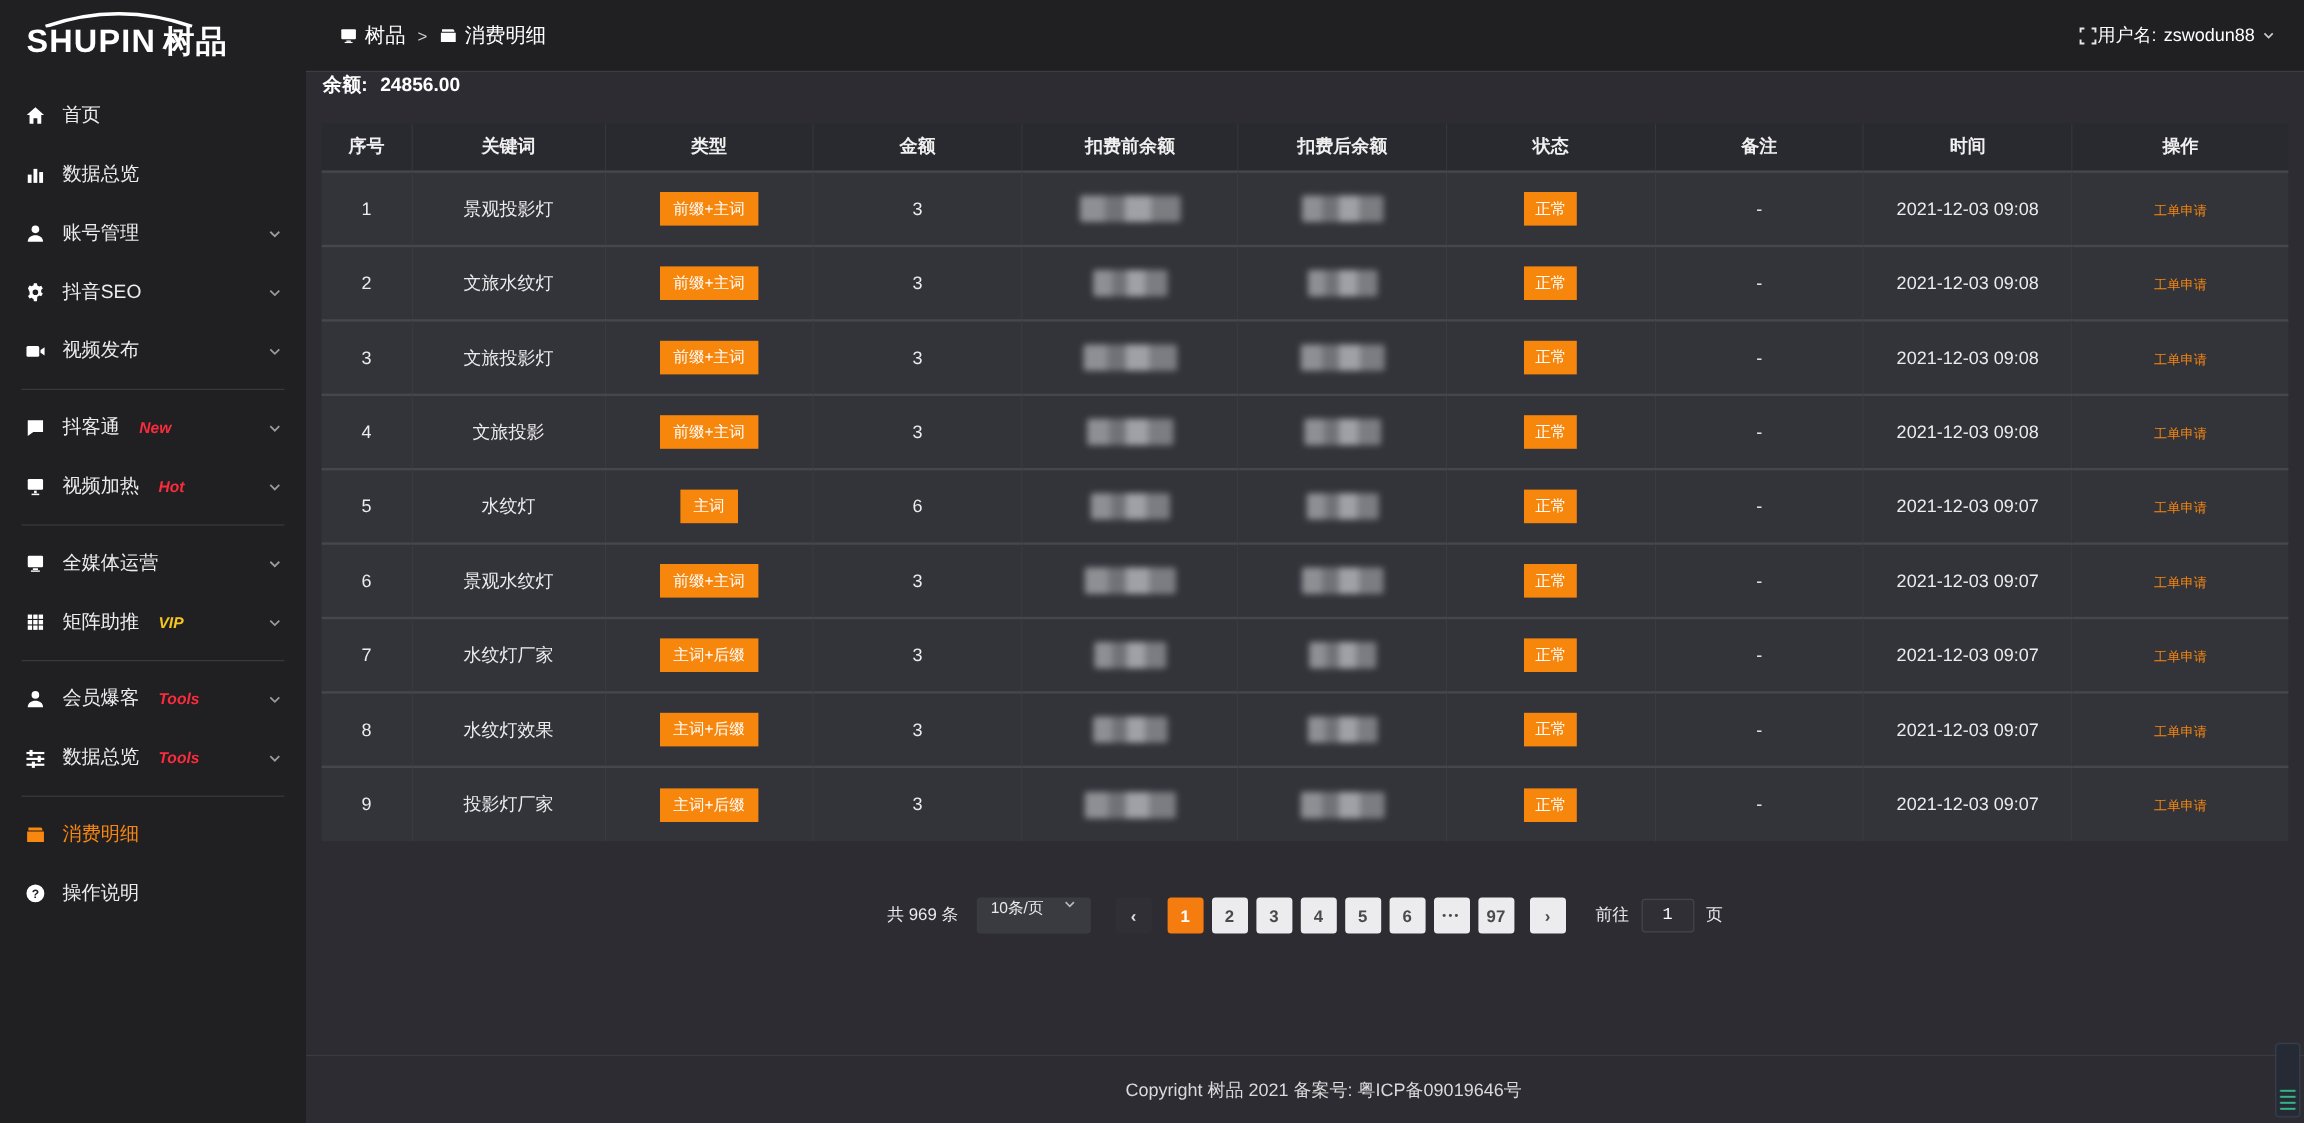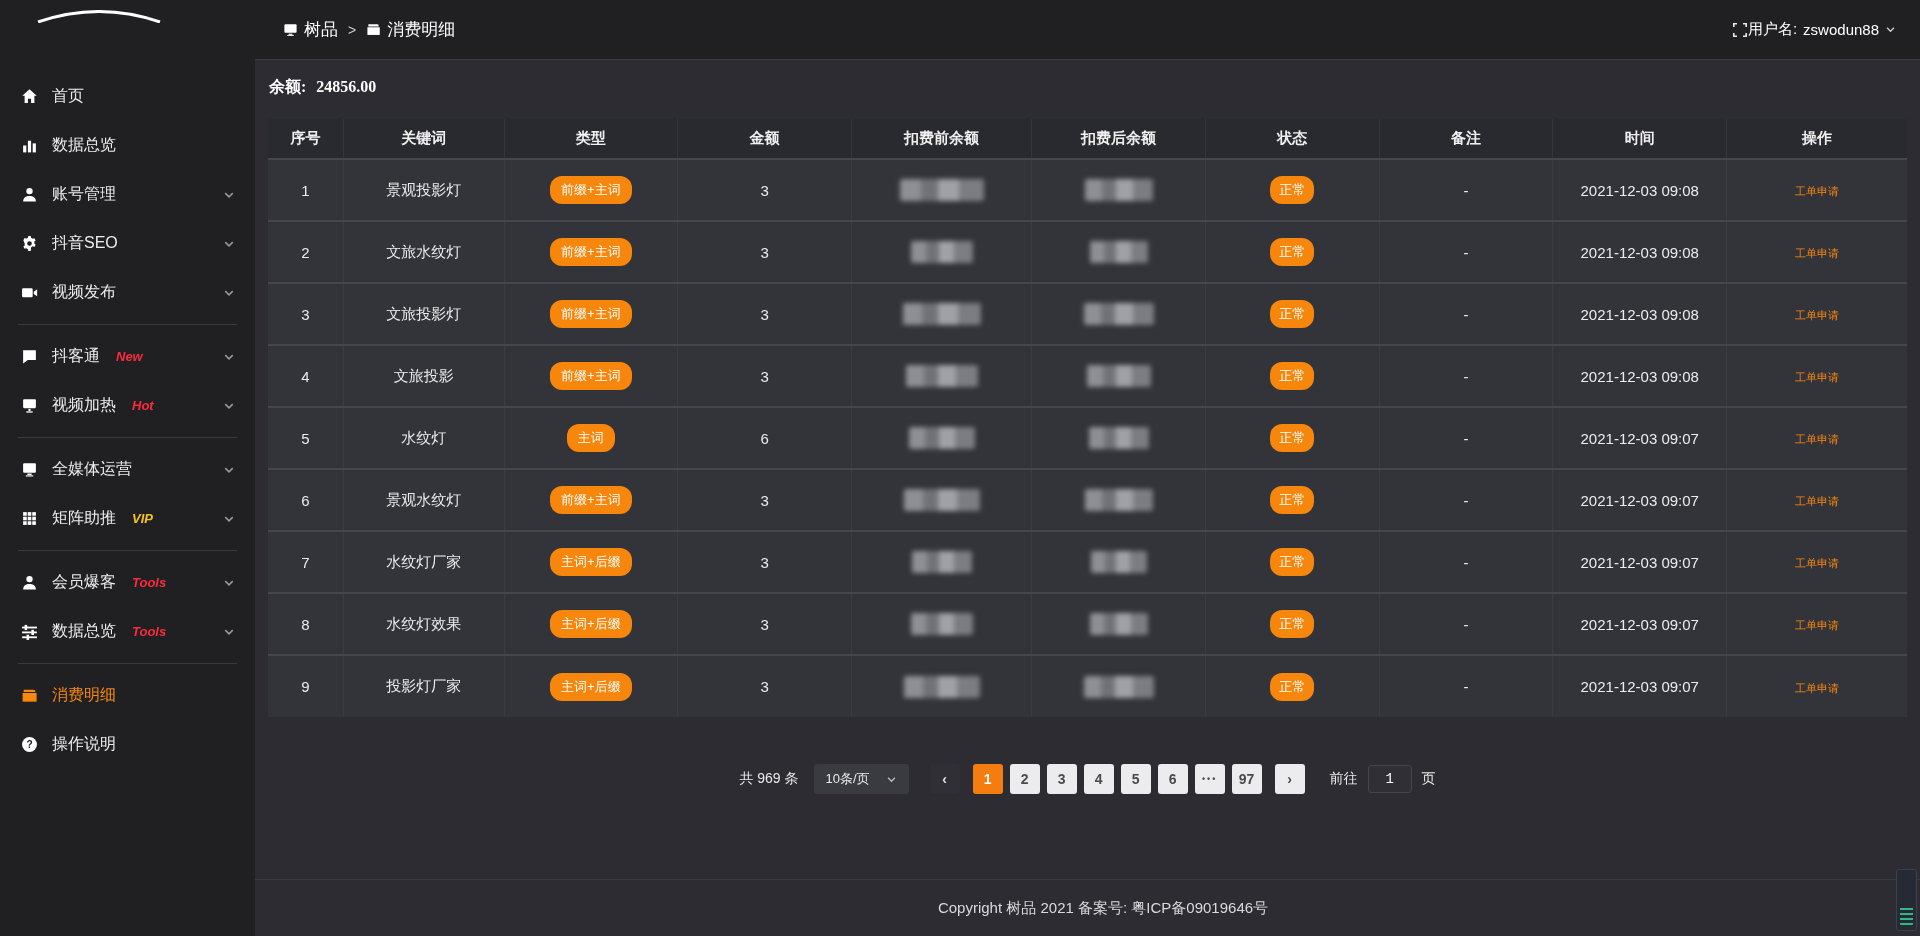--- a/index.html
+++ b/index.html
@@ -34,39 +34,39 @@
   .crumb svg { width:15px; height:15px; fill:#fff; }
   .crumb-sep { color:#cfcfcf; font-size:14px; }
   .top-right { display:flex; align-items:center; }
   .fs-icon { display:flex; cursor:pointer; }
   .fs-icon svg { width:16px; height:16px; fill:#e8e8e8; }
   .user-menu { display:flex; align-items:center; gap:6px; font-size:15px; color:#fff; cursor:pointer; }
   .user-menu svg { width:11px; height:11px; stroke:#cfcfcf; fill:none; stroke-width:2; }
 
   
   .content { flex:1; padding:0 13px; overflow:hidden; }
-  .balance { margin:17px 0 21px 1px; font-size:16px; color:#fff;font-family:Liberation Serif, serif; }
+  .balance { margin:1px 0 21px 1px; font-size:16px; color:#fff; }
   .balance .lbl { font-weight:700; }
   .balance .val { font-weight:700; margin-left:6px; }
 
   table { width:100%; border-collapse:collapse; table-layout:fixed; }
   thead th { background:#292930; height:40px; font-size:15px; font-weight:600; color:#f0f0f0; border-right:1px solid #35353b; }
   thead th:last-child { border-right:none; }
   tbody td { background:#33333a; height:62px; text-align:center; vertical-align:middle; font-size:15px; color:#ececec; border-right:1px solid #3b3b41; border-top:2px solid #46464c; }
   tbody td:last-child { border-right:none; }
-  .badge { display:inline-block; background:#f7860d; color:#fff; font-size:13px; padding:5px 11px; border-radius:12px; }
+  .badge { display:inline-block; background:#f7860d; color:#fff; font-size:13px; padding:5px 11px; border-radius:0; }
   .badge.status { padding:5px 9px; }
   .blur-block { margin:0 auto; height:22px; border-radius:2px; filter:blur(2.6px); opacity:.85;
     background:linear-gradient(90deg,#9ea0a4 0 25%,#7c7e82 25% 45%,#b3b5b9 45% 70%,#888a8e 70% 100%); }
   .action-link { color:#f7870f; font-size:11px; cursor:pointer; }
 
   
   .pagination { display:flex; align-items:center; justify-content:center; gap:7px; margin-top:47px; font-size:14px; color:#eaeaea; }
   .pg-total { margin-right:8px; font-size:14px; }
-  .pg-size { display:flex; align-items:center; gap:16px; background:#3a3a41; border-radius:3px; padding:0 12px; height:30px; font-size:13px; cursor:pointer; margin-right:14px; }
+  .pg-size { display:flex; align-items:flex-start; gap:16px; background:#3a3a41; border-radius:3px; padding:0 12px; height:30px; font-size:13px; cursor:pointer; margin-right:14px; }
   .pg-size svg { width:11px; height:11px; stroke:#b9b9bd; fill:none; stroke-width:2; }
   .pg-btn { min-width:30px; height:30px; border-radius:3px; background:#ececee; color:#4a4a4e; display:flex; align-items:center; justify-content:center; font-size:14px; font-weight:600; cursor:pointer; border:none; }
   .pg-btn.prev { background:#2f2f35; color:#e0e0e0; margin-right:6px; }
   .pg-btn.next { margin-left:6px; }
   .pg-btn.active { background:#f57c0e; color:#fff; }
   .pg-btn.more { font-size:9px; letter-spacing:2px; }
   .pg-goto { display:flex; align-items:center; gap:10px; margin-left:18px;font-family:Liberation Mono, monospace; }
   .pg-input { width:44px; height:28px; background:#2f2f35; border:1px solid #45454b; border-radius:3px; display:flex; align-items:center; justify-content:center; font-size:14px; color:#fff; }
 
   
@@ -80,20 +80,21 @@
 </head>
 <body>
 
 <div class="app">
 
   <aside class="sidebar">
     <div class="logo">
       <svg class="logo-arc" width="130" height="13" viewBox="0 0 130 13">
           <path d="M4 12 Q65 -9 126 12" stroke="#fff" stroke-width="3" fill="none"></path>
         </svg>
+      <div class="logo-text"><span>SHUPIN</span><span class="cn">树品</span></div>
     </div>
     <nav id="side-nav">
         <div class="side-item">
           <span class="icon">
             <svg viewBox="0 0 16 16">
               <path d="M8 1.2L14.8 7.4H12.6V14.2H9.5V10H6.5V14.2H3.4V7.4H1.2Z"></path>
             </svg>
           </span>
           <span class="side-label">首页</span>
         </div>

